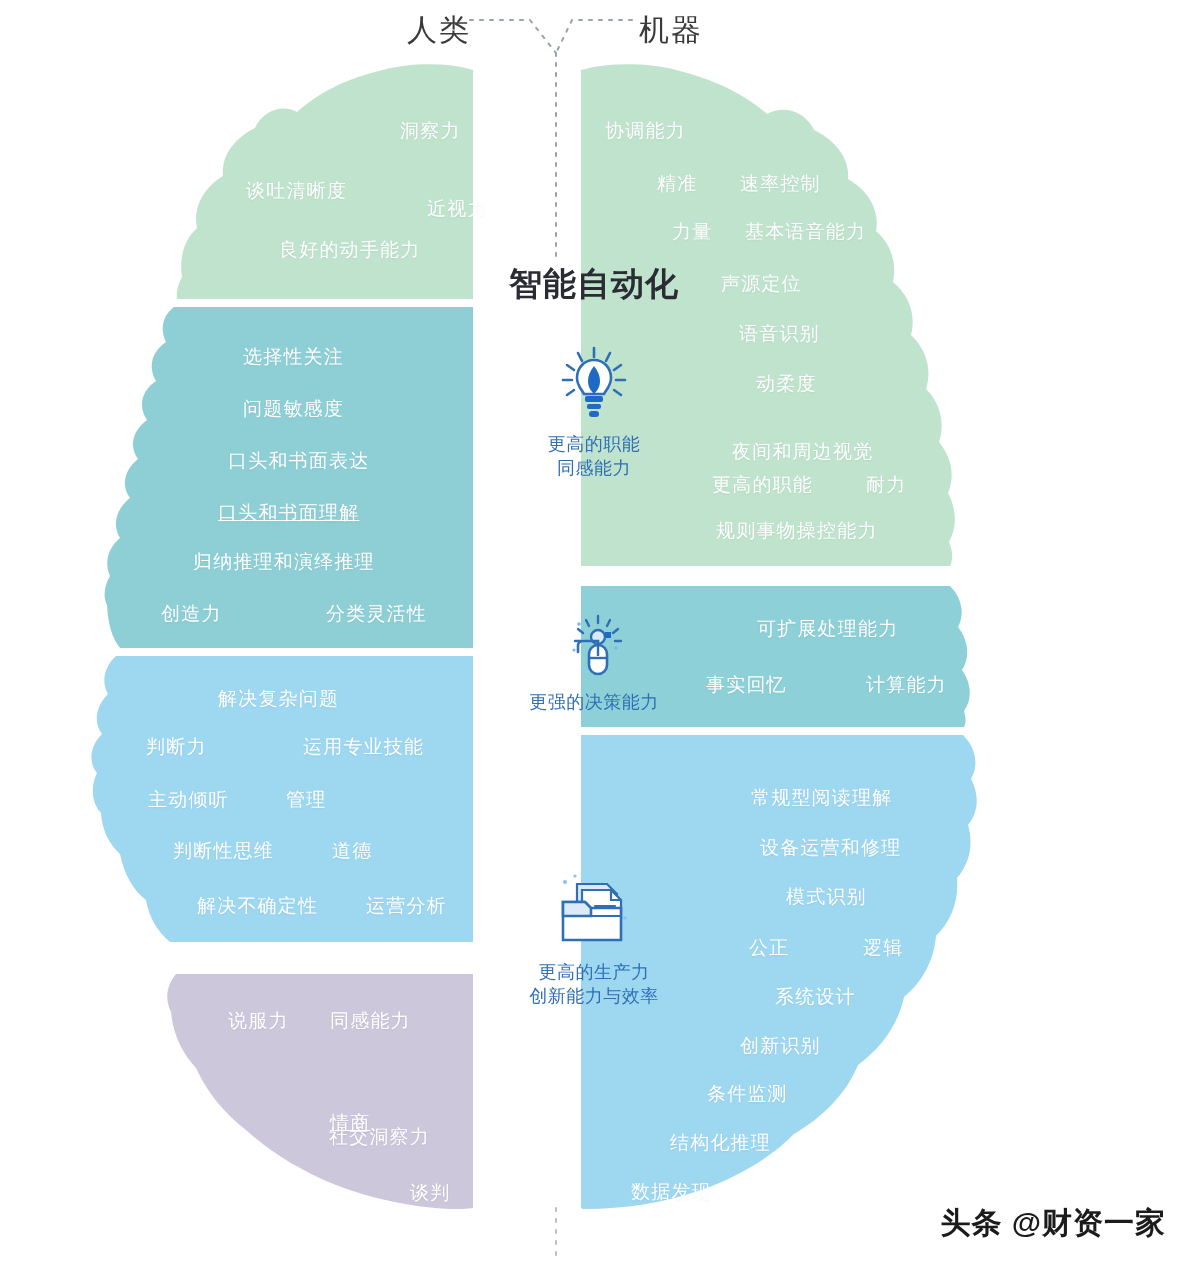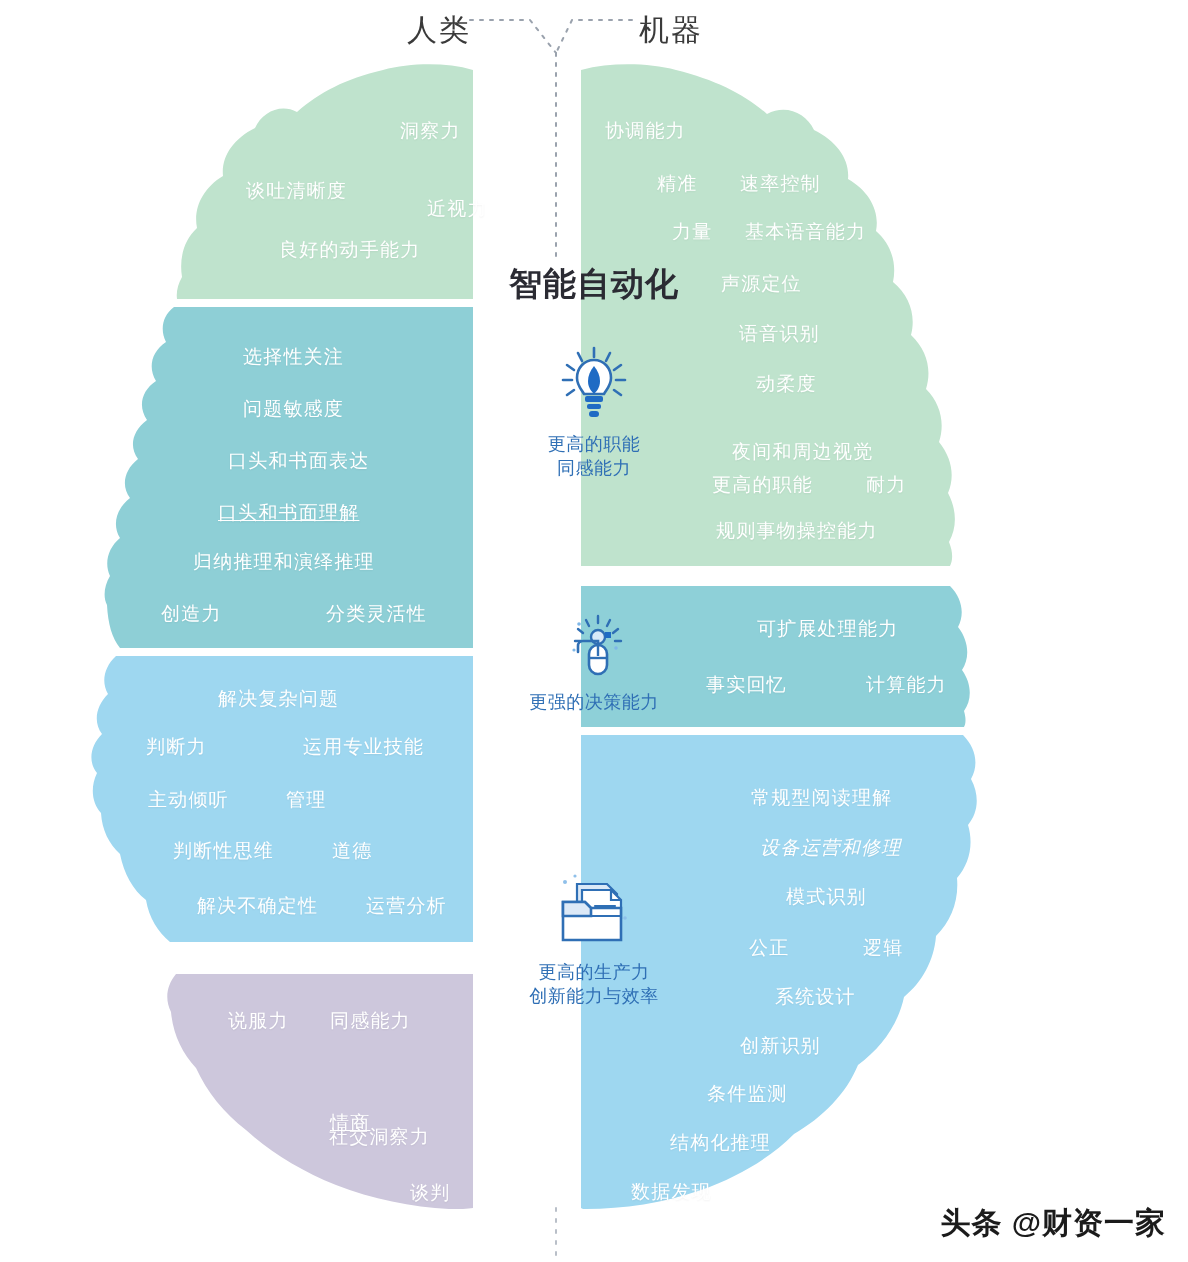--- a/index.html
+++ b/index.html
@@ -214,21 +214,21 @@
       <div class="lobe-text" style="left: 739px; top: 321px;">语音识别</div>
       <div class="lobe-text" style="left: 756px; top: 371px;">动柔度</div>
       <div class="lobe-text" style="left: 732px; top: 406px; margin-top: 33px;">夜间和周边视觉</div>
       <div class="lobe-text" style="left: 712px; top: 472px;">更高的职能</div>
       <div class="lobe-text" style="left: 866px; top: 472px;">耐力</div>
       <div class="lobe-text" style="left: 716px; top: 518px;">规则事物操控能力</div>
       <div class="lobe-text" style="left: 757px; top: 616px;">可扩展处理能力</div>
       <div class="lobe-text" style="left: 706px; top: 672px;">事实回忆</div>
       <div class="lobe-text" style="left: 866px; top: 672px;">计算能力</div>
       <div class="lobe-text" style="left: 751px; top: 785px;">常规型阅读理解</div>
-      <div class="lobe-text" style="left: 760px; top: 835px; font-style: italic;">设备运营和修理</div>
+      <div class="lobe-text" style="left: 760px; top: 835px;">设备运营和修理</div>
       <div class="lobe-text" style="left: 786px; top: 884px;">模式识别</div>
       <div class="lobe-text" style="left: 749px; top: 935px;">公正</div>
       <div class="lobe-text" style="left: 863px; top: 935px;">逻辑</div>
       <div class="lobe-text" style="left: 775px; top: 984px;">系统设计</div>
       <div class="lobe-text" style="left: 740px; top: 1033px;">创新识别</div>
       <div class="lobe-text" style="left: 707px; top: 1081px;">条件监测</div>
       <div class="lobe-text" style="left: 670px; top: 1130px;">结构化推理</div>
       <div class="lobe-text" style="left: 631px; top: 1179px;">数据发现</div>
     </div>
 

